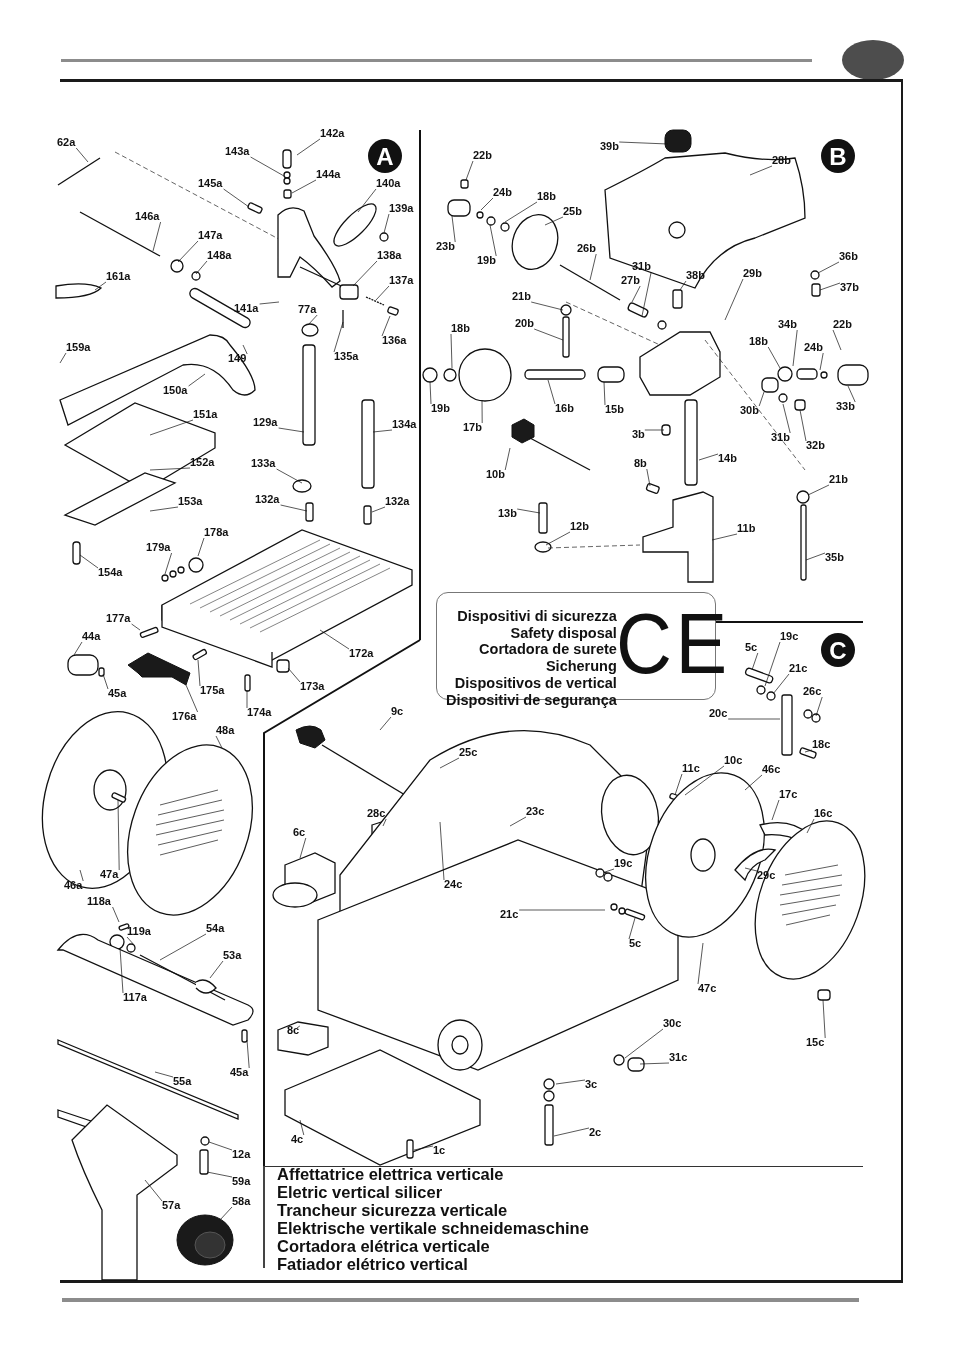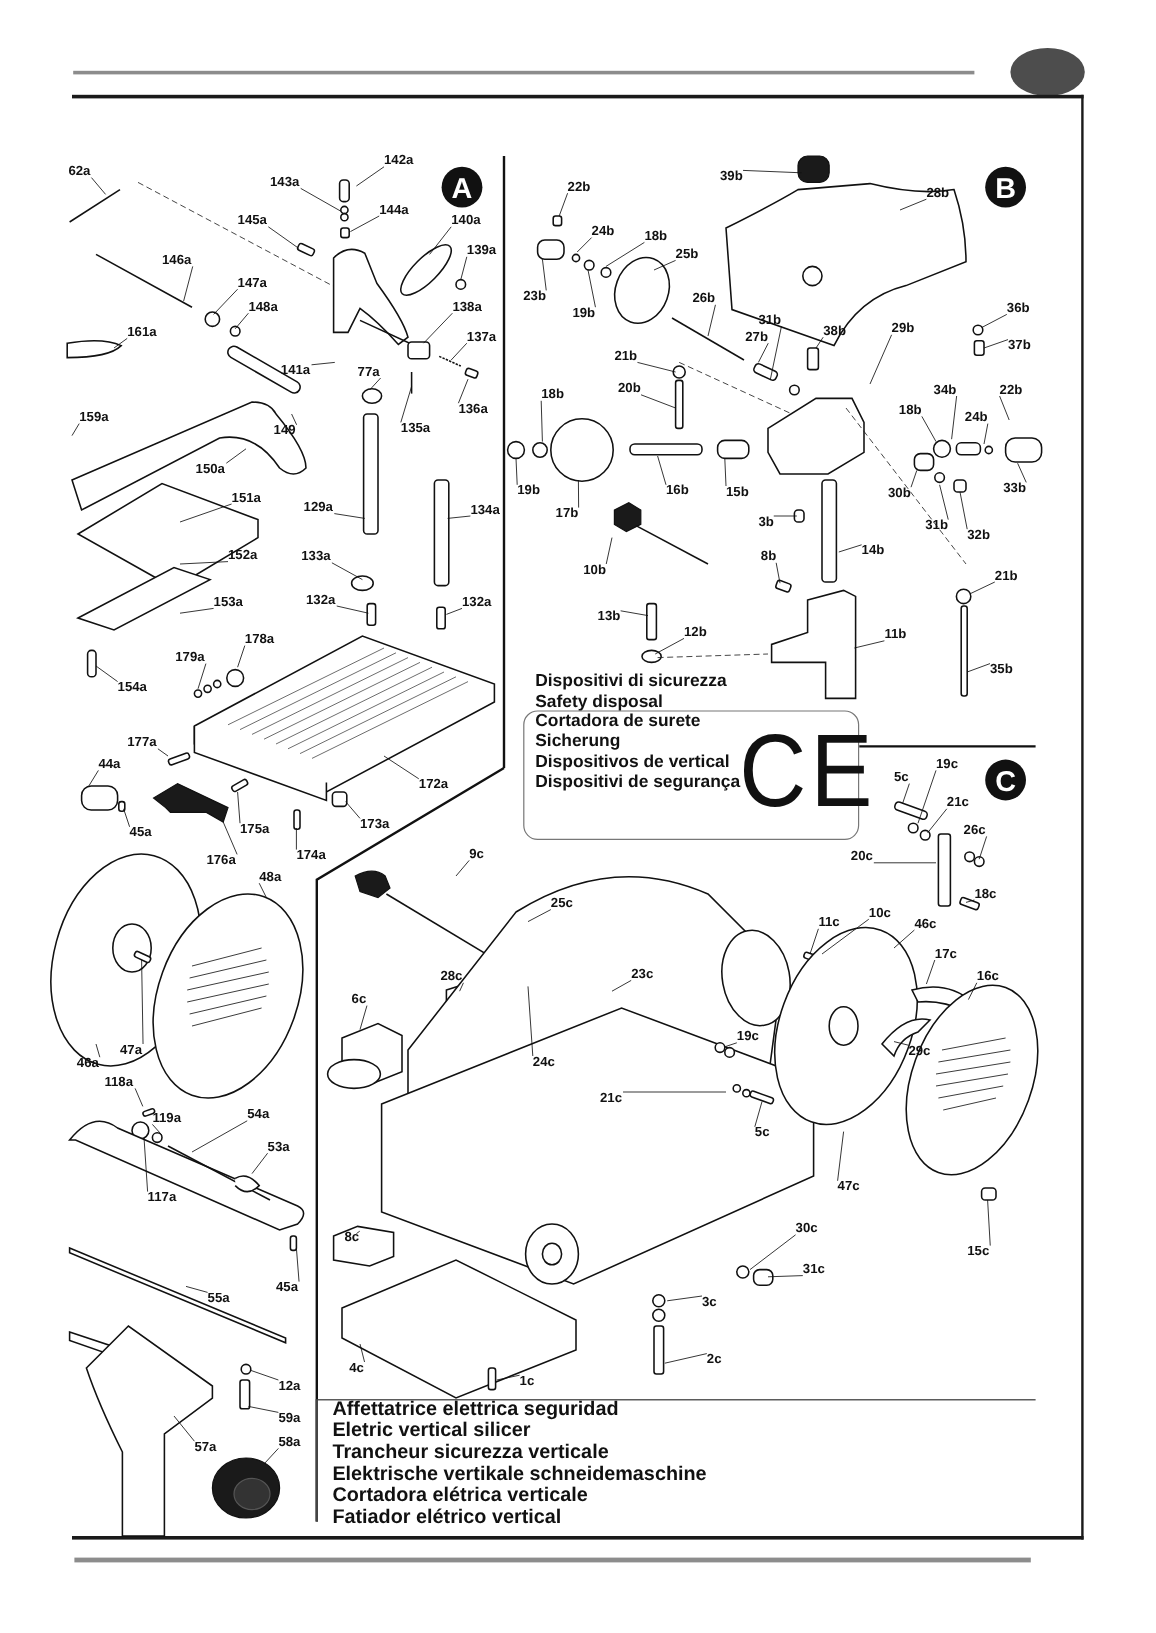--- a/index.html
+++ b/index.html
@@ -11,21 +11,21 @@
   svg.diag{position:absolute;left:0;top:0;}
   .lbl{font-family:"Liberation Sans",sans-serif;font-weight:bold;font-size:11px;fill:#111;}
   .part{fill:#fff;stroke:#111;stroke-width:1.3;}
   .dark{fill:#1a1a1a;stroke:#111;stroke-width:1;}
   .lead{stroke:#111;stroke-width:0.7;fill:none;}
   .dash{stroke:#222;stroke-width:0.7;fill:none;stroke-dasharray:5 3;}
   .sec-line{stroke:#111;stroke-width:2;fill:none;}
   .badge-c{fill:#111;}
   .badge-t{fill:#fff;font-family:"Liberation Sans",sans-serif;font-weight:bold;font-size:24px;}
   .safety-box{position:absolute;left:436px;top:592px;width:280px;height:108px;border:1.5px solid #777;border-radius:12px;box-sizing:border-box;}
-  .safety-lines{position:absolute;left:446px;top:560px;font-weight:bold;font-size:14.5px;line-height:16.7px;}
+  .safety-lines{position:absolute;left:446px;top:608px;font-weight:bold;font-size:14.5px;line-height:16.7px;text-align:right;}
   .safety-lines div{white-space:nowrap;}
   .ce-mark{position:absolute;left:616px;top:600px;font-family:"Liberation Sans",sans-serif;font-size:86px;font-weight:normal;letter-spacing:4px;line-height:1;transform:scaleX(0.9);transform-origin:left top;}
   .title-block{position:absolute;left:277px;top:1165px;font-weight:bold;font-size:16.5px;line-height:18px;}
   .title-block div{white-space:nowrap;}
   .title-rule{position:absolute;left:264px;top:1166px;width:599px;height:1px;background:#333;}
   .title-vrule{position:absolute;left:263px;top:1166px;width:2px;height:102px;background:#444;}
 </style>
 </head>
 <body>
 
@@ -731,19 +731,19 @@
   <div>Cortadora de surete</div>
   <div>Sicherung</div>
   <div>Dispositivos de vertical</div>
   <div>Dispositivi de segurança</div>
 </div>
 <div class="ce-mark">CE</div>
 
 <div class="title-rule"></div>
 <div class="title-vrule"></div>
 <div class="title-block">
-  <div>Affettatrice elettrica seguridad</div>
+  <div>Affettatrice elettrica verticale</div>
   <div>Eletric vertical silicer</div>
   <div>Trancheur sicurezza verticale</div>
   <div>Elektrische vertikale schneidemaschine</div>
   <div>Cortadora elétrica verticale</div>
   <div>Fatiador elétrico vertical</div>
 </div>
 
 </body></html>

